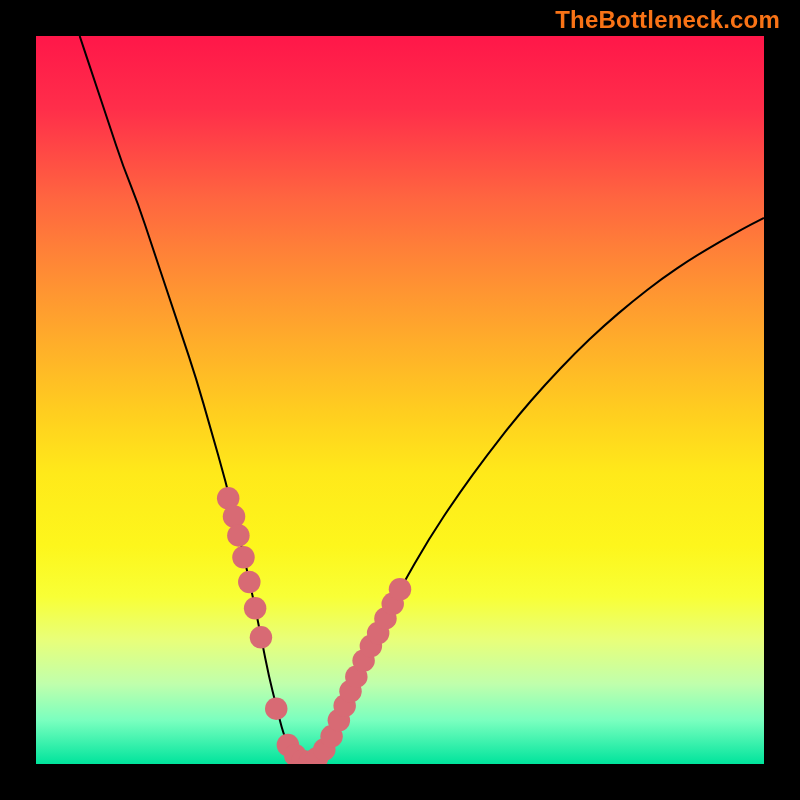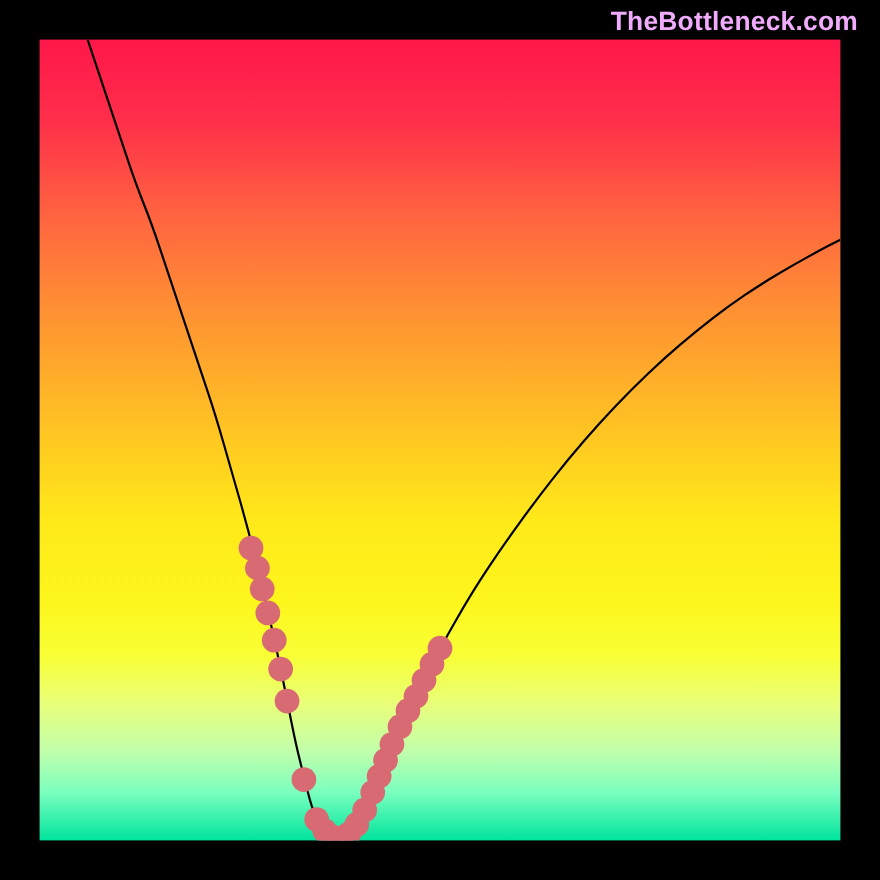--- a/index.html
+++ b/index.html
@@ -53,21 +53,21 @@
   }
   .marker {
     fill: #d86a74;
   }
   #watermark {
     position: absolute;
     top: 6px;
     right: 20px;
     font-size: 24px;
     font-weight: 600;
-    color: #f0abfc;
+    color: #f97316;
     letter-spacing: 0.2px;
     user-select: none;
   }
 </style>
 </head>
 <body>
 
 <div id="chart-root">
   <div id="watermark">TheBottleneck.com</div>
 

